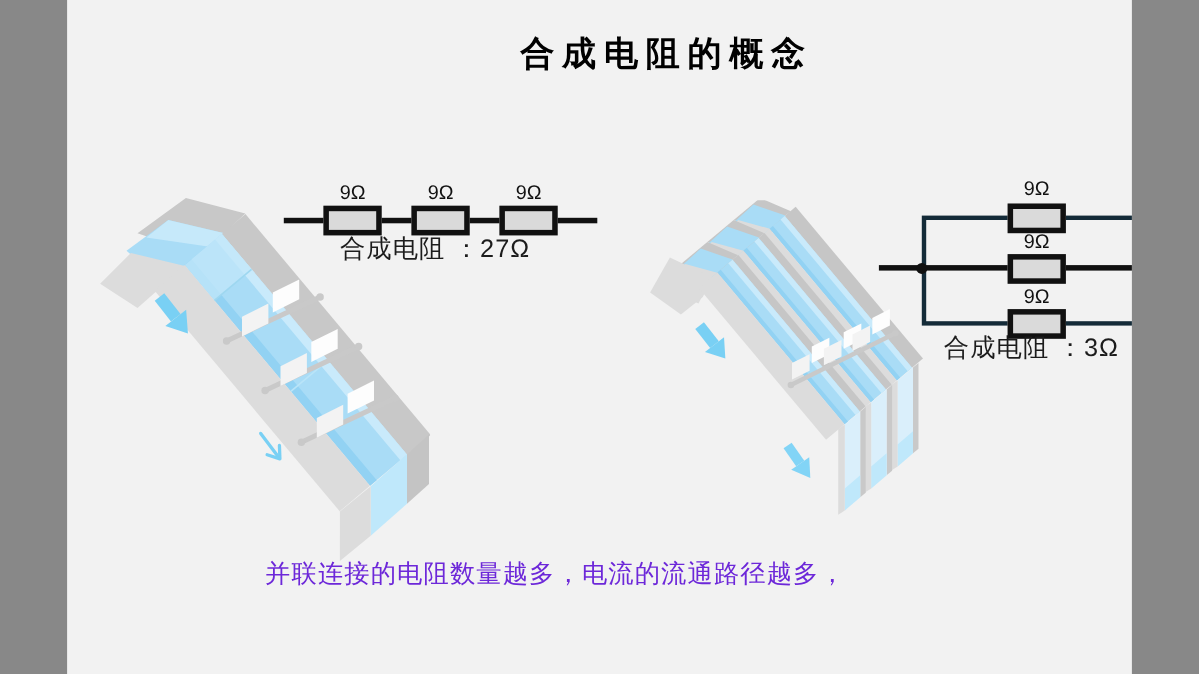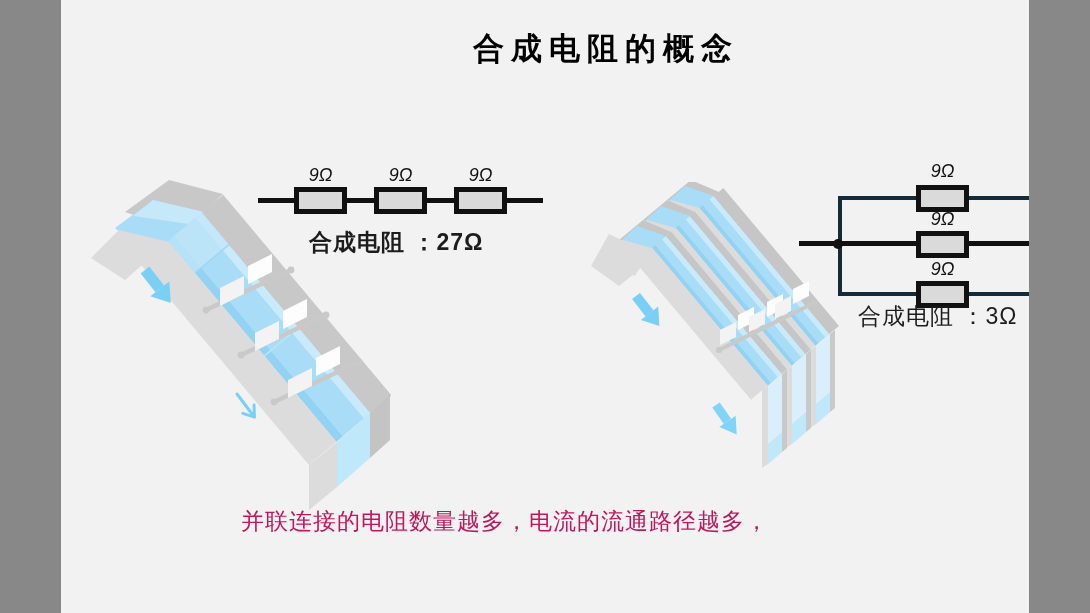--- a/index.html
+++ b/index.html
@@ -24,39 +24,39 @@
   }
   
   .wire{background:#111;height:5px;}
   .resistor{
     width:43px;height:17px;
     background:#dadada;
     border:5px solid #111;
   }
   .rlabel{
     width:53px;text-align:center;
-    font-size:18px;color:#111;line-height:18px;font-style:italic;
+    font-size:18px;color:#111;line-height:18px;
   }
   .loop{
     width:200px;height:92px;
     border:4px solid #142b38;
     background:transparent;
   }
   .dot{
     width:10px;height:10px;border-radius:50%;
     background:#111;
   }
   .caption{
     font-size:23px;color:#1c1c1c;letter-spacing:1px;
     white-space:nowrap;
   }
   
   .footer{
     left:180px;top:502px;
-    font-size:23px;color:#be185d;
+    font-size:23px;color:#6d28d9;
     line-height:38px;letter-spacing:1px;
     white-space:nowrap;
   }
   svg{display:block;}
 </style>
 </head>
 <body>
 
 <div id="stage">
 
@@ -215,21 +215,21 @@
   </svg>
 
   <div>
     <div class="abs wire" style="left:197px;top:198px;width:285px;"></div>
     <div class="abs resistor" style="left:233px;top:187px;"></div>
     <div class="abs resistor" style="left:313px;top:187px;"></div>
     <div class="abs resistor" style="left:393px;top:187px;"></div>
     <div class="abs rlabel" style="left:233px;top:166px;">9Ω</div>
     <div class="abs rlabel" style="left:313px;top:166px;">9Ω</div>
     <div class="abs rlabel" style="left:393px;top:166px;">9Ω</div>
-    <div class="abs caption" style="left:248px;top:227px;font-weight:bold;">合成电阻 ：27Ω</div>
+    <div class="abs caption" style="left:248px;top:211px;">合成电阻 ：27Ω</div>
   </div>
 
   <div>
     <div class="abs loop" style="left:777px;top:196px;"></div>
     <div class="abs wire" style="left:738px;top:241px;width:297px;"></div>
     <div class="abs dot" style="left:772px;top:239px;"></div>
     <div class="abs dot" style="left:980px;top:239px;"></div>
     <div class="abs resistor" style="left:855px;top:185px;"></div>
     <div class="abs resistor" style="left:855px;top:231px;"></div>
     <div class="abs resistor" style="left:855px;top:281px;"></div>

